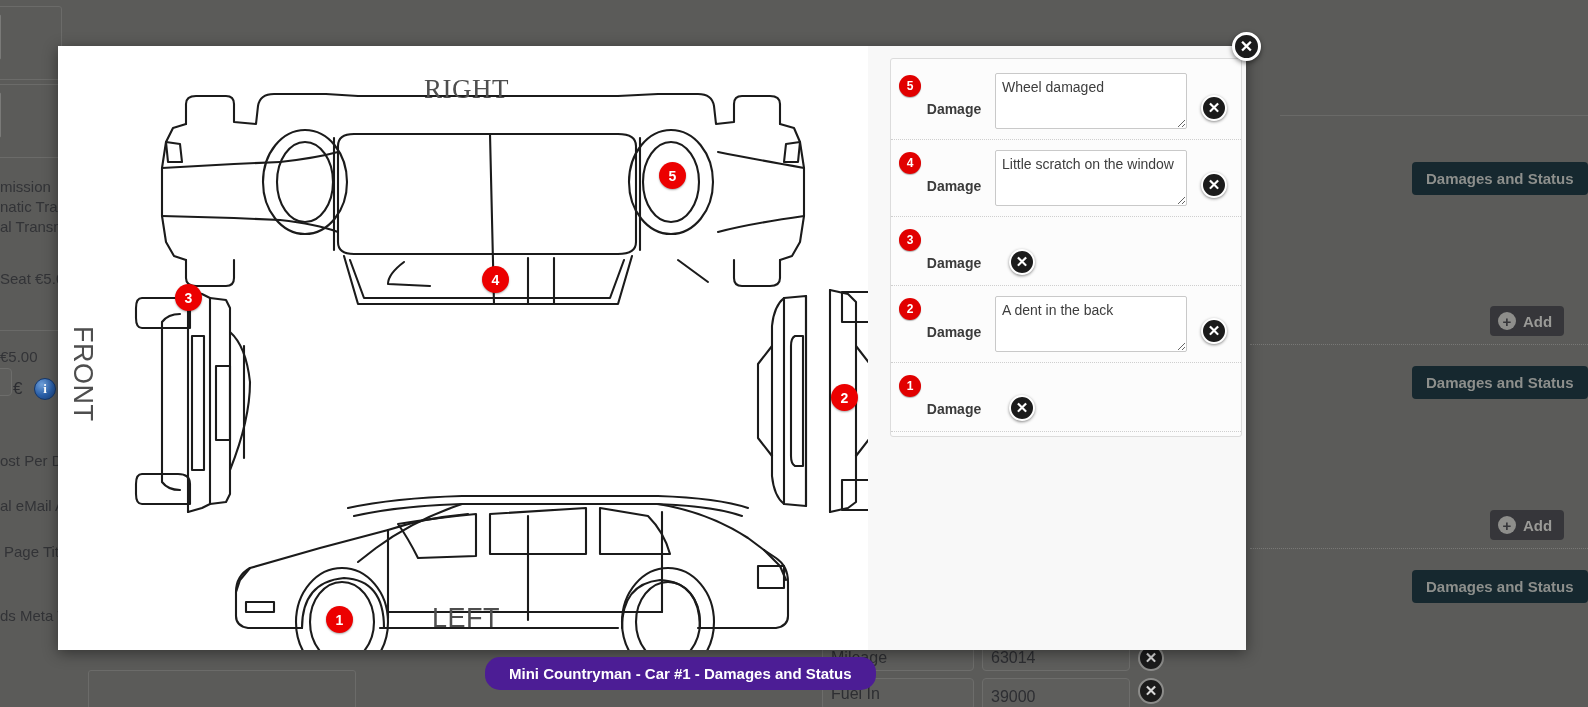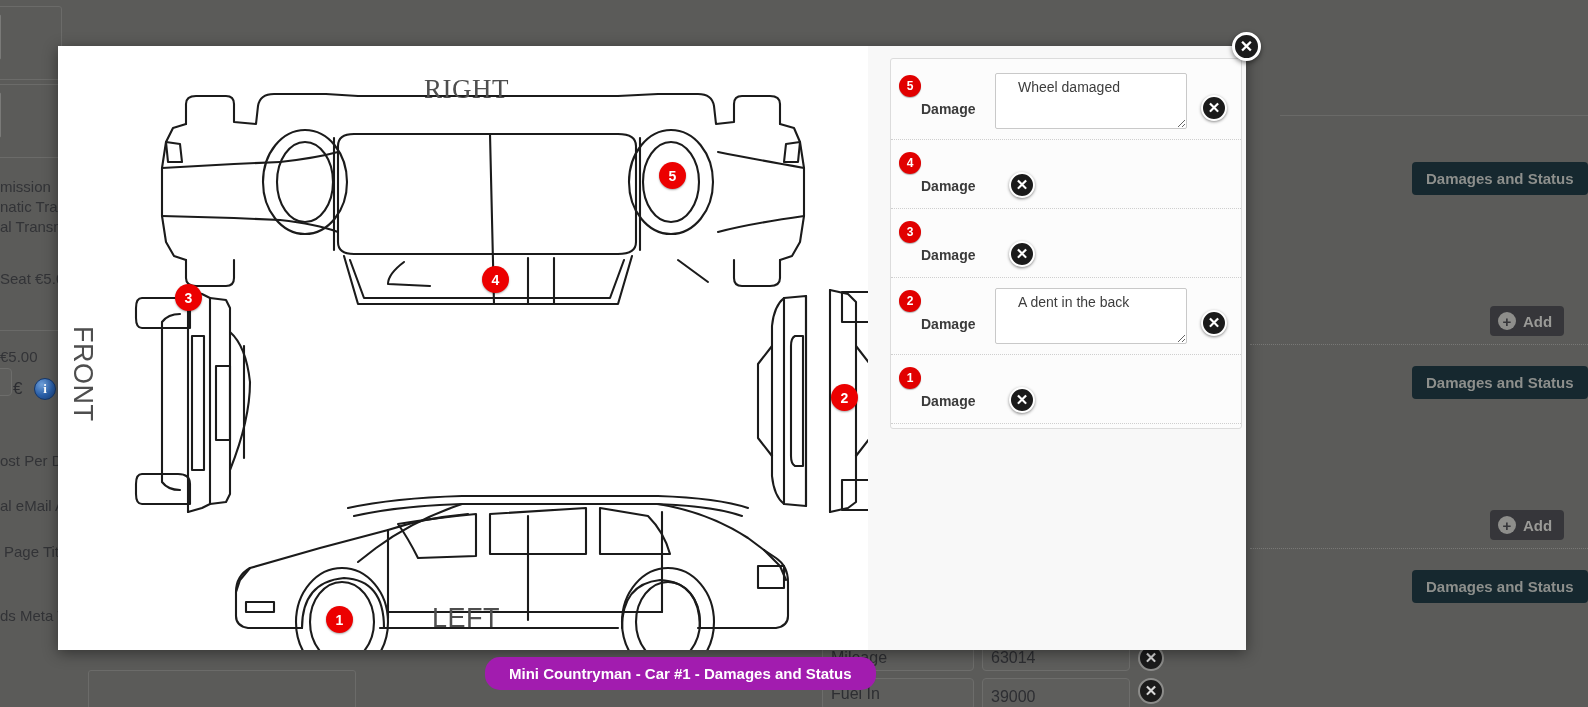--- a/index.html
+++ b/index.html
@@ -178,38 +178,38 @@
     width: 22px; height: 22px; border-radius: 50%;
     background: #e10000; color: #fff;
     font-size: 12px; font-weight: bold;
     display: flex; align-items: center; justify-content: center;
     flex: 0 0 auto;
     margin-top: 2px;
     box-shadow: 0 1px 1px rgba(0,0,0,.3);
   }
   .row-label {
     width: 74px;
-    text-align: left;
+    text-align: center;
     padding-right: 8px;
     padding-top: 28px;
     font-size: 14px;
     font-weight: bold;
     color: #3b3b3b;
     flex: 0 0 auto;
   }
   .row-textarea {
     width: 192px;
     height: 56px;
     border: 1px solid #c9c9c9;
     border-radius: 2px;
     background: #fff;
     color: #3d3d3d;
     font-size: 14px;
     font-family: "Liberation Sans", sans-serif;
-    padding: 5px 22px;
+    padding: 5px 6px;
     resize: vertical;
     line-height: 1.25;
     outline: none;
   }
   .row-del {
     width: 26px; height: 26px;
     border-radius: 50%;
     background: #1b1b1b;
     border: 2px solid #ffffff;
     box-shadow: 0 1px 3px rgba(0,0,0,.45);
@@ -235,21 +235,21 @@
     font-size: 16px; font-weight: bold;
     display: flex; align-items: center; justify-content: center;
     cursor: pointer;
     z-index: 40;
   }
 
   
   #tooltip {
     position: absolute;
     left: 485px; top: 657px;
-    background: #a21caf;
+    background: #4c1d95;
     color: #ffffff;
     font-size: 15px; font-weight: bold;
     padding: 8px 24px;
     border-radius: 15px;
     white-space: nowrap;
     z-index: 50;
   }
 
   
   svg.car { position: absolute; left: 0; top: 0; }
@@ -435,20 +435,21 @@
       <div class="damage-row">
         <div class="row-badge">5</div>
         <div class="row-label">Damage</div>
         <textarea class="row-textarea" style="">Wheel damaged</textarea>
         <div class="row-del">✕</div>
       </div>
 
       <div class="damage-row">
         <div class="row-badge">4</div>
         <div class="row-label">Damage</div>
+        <textarea class="row-textarea" style="">Little scratch on the window</textarea>
         <div class="row-del">✕</div>
       </div>
 
       <div class="damage-row">
         <div class="row-badge">3</div>
         <div class="row-label">Damage</div>
         <div class="row-del">✕</div>
       </div>
 
       <div class="damage-row">

